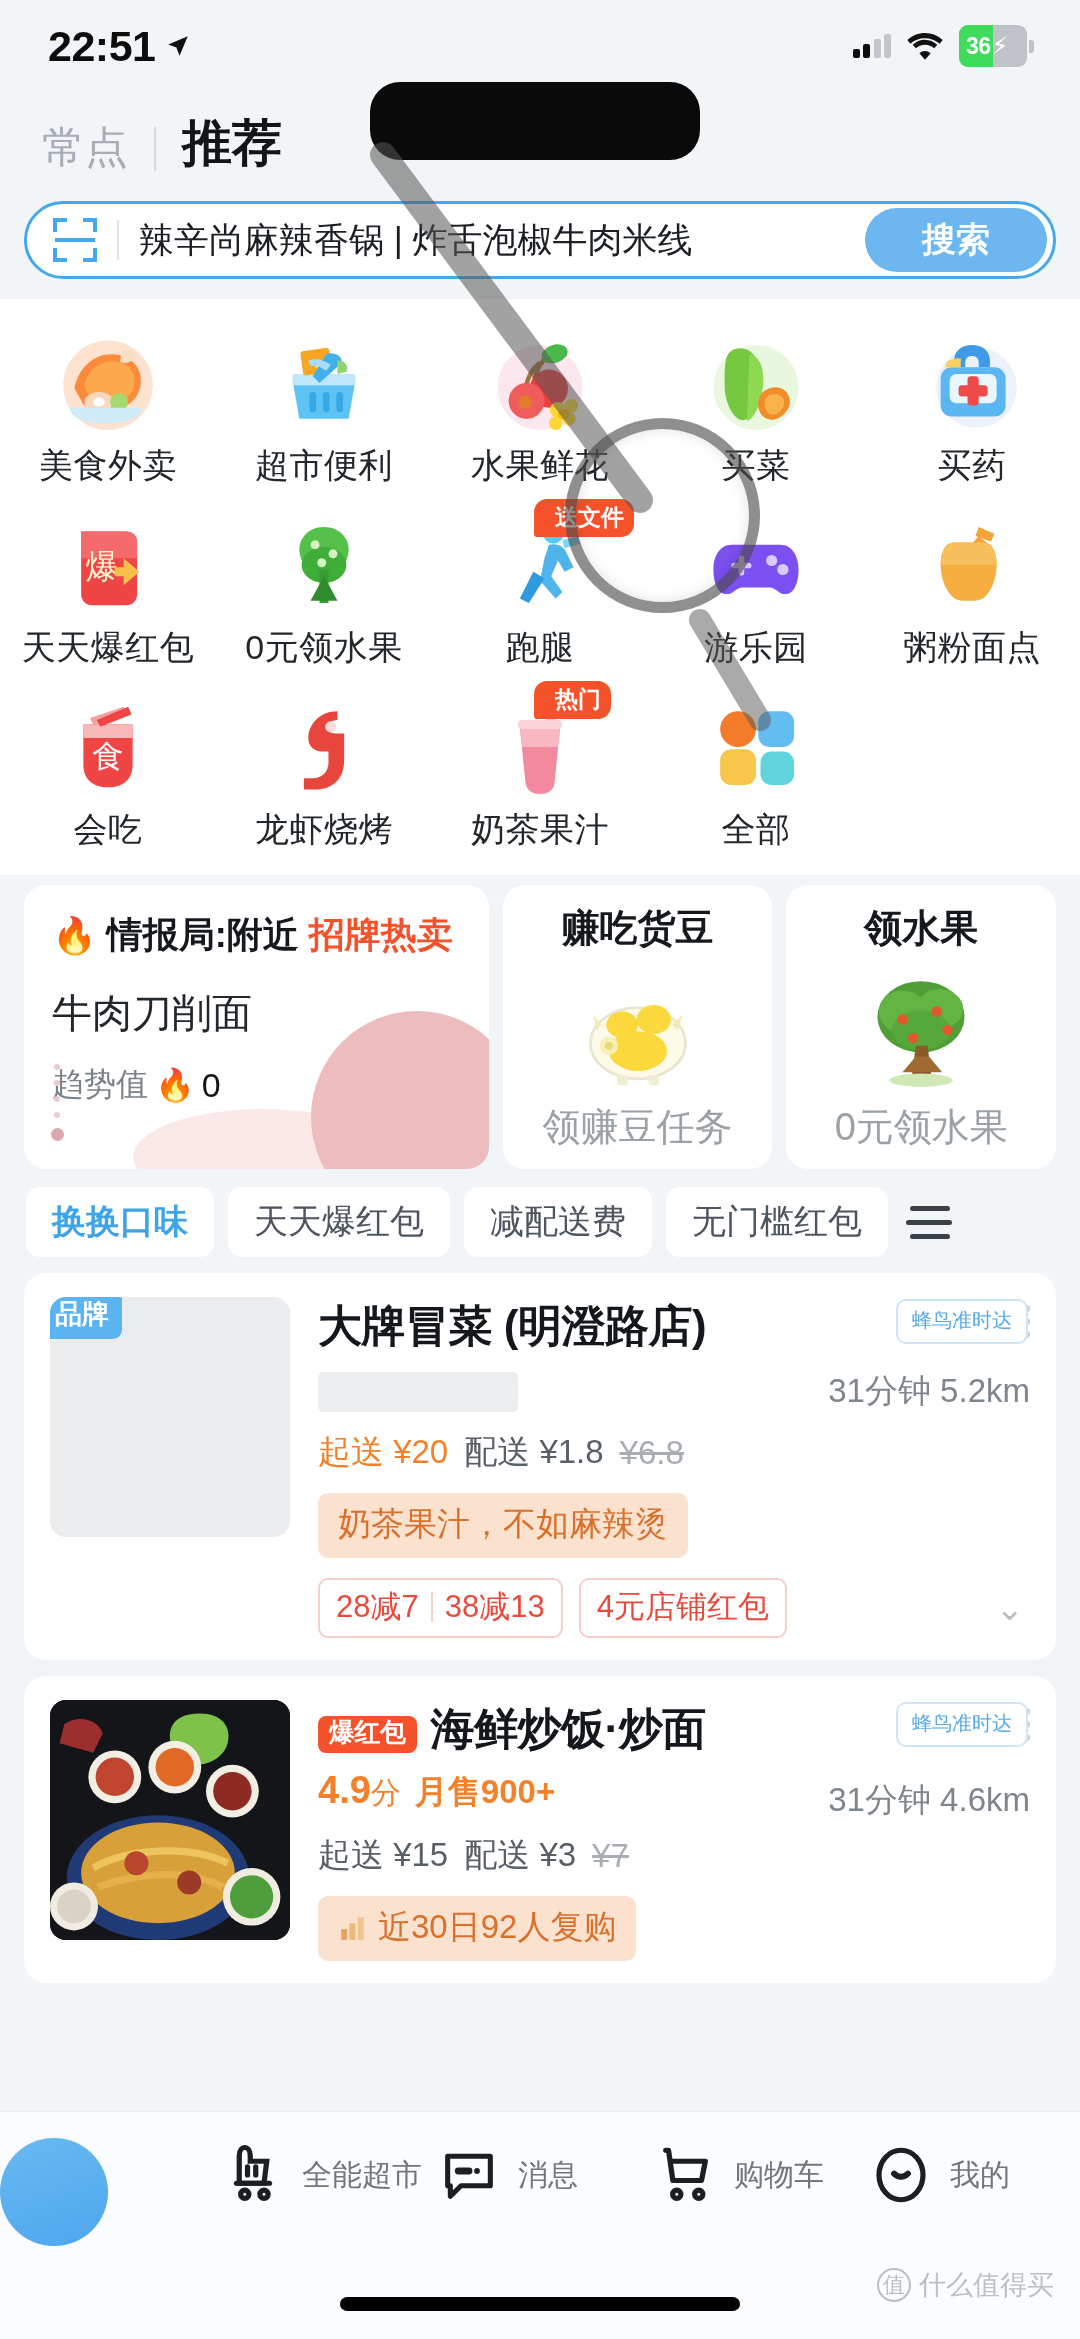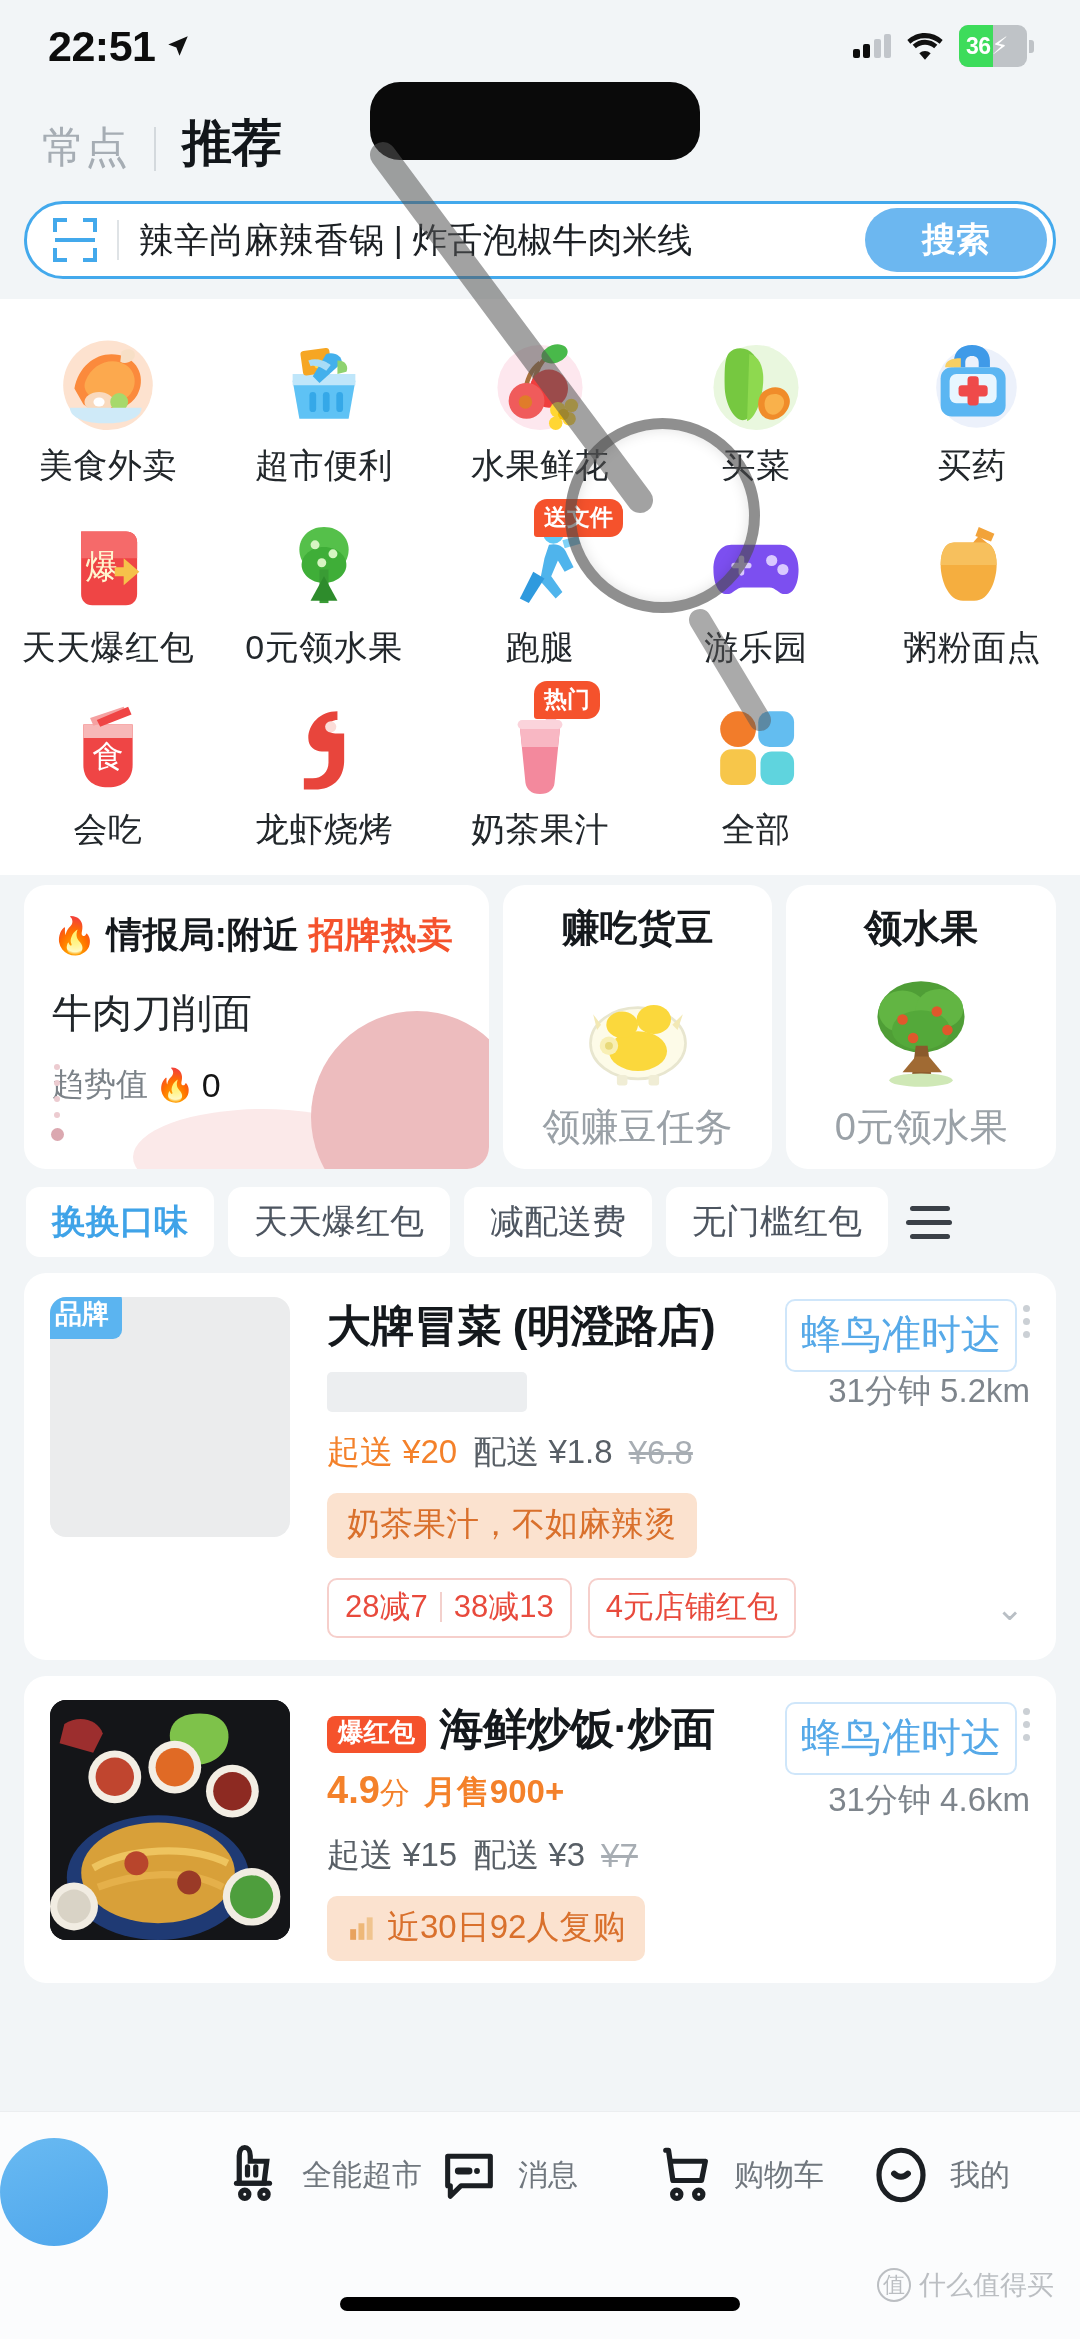--- a/index.html
+++ b/index.html
@@ -53,21 +53,21 @@
   .svbar{ width:2px; height:40px; background:#dfe3e6; margin:0 20px; flex:none; }
   .sq{ flex:1; font-size:35px; color:#1c2024; white-space:nowrap; overflow:hidden; }
   .sbtn{ flex:none; width:182px; height:64px; border-radius:34px; background:#6cb7f0; color:#fff; font-size:34px; font-weight:600; display:flex; align-items:center; justify-content:center; }
 
   
   .panel{ background:#fff; padding:22px 0 8px 0; }
   .grid{ display:grid; grid-template-columns:repeat(5,1fr); }
   .cell{ display:flex; flex-direction:column; align-items:center; padding:6px 0 14px 0; position:relative; }
   .ic{ width:112px; height:112px; position:relative; }
   .clabel{ font-size:34px; color:#22272b; margin-top:4px; letter-spacing:0.5px; }
-  .cbadge{ position:absolute; top:-4px; left:50%; transform:translateX(-6px); background:#f5522c; color:#fff; font-size:23px; font-weight:600; border-radius:13px 13px 13px 3px; padding:3px 10px 4px 10px; white-space:nowrap; z-index:4; }
+  .cbadge{ position:absolute; top:-4px; left:50%; transform:translateX(-6px); background:#f5522c; color:#fff; font-size:23px; font-weight:600; border-radius:13px 13px 13px 3px; padding:3px 10px 4px 21px; white-space:nowrap; z-index:4; }
 
   
   .promos{ display:flex; gap:14px; padding:10px 24px 18px 24px; }
   .pcard{ background:#fff; border-radius:22px; position:relative; overflow:hidden; }
   .pc1{ flex:1.62; padding:26px 0 0 28px; }
   .pc-head{ display:flex; align-items:center; gap:10px; }
   .flame{ font-size:36px; }
   .pc-t1{ font-size:36px; font-weight:700; color:#15191d; }
   .pc-t2{ font-size:36px; font-weight:700; color:#f5522c; }
   .pc-dish{ font-size:40px; color:#22272b; margin-top:26px; }
@@ -87,39 +87,39 @@
   .chips{ display:flex; align-items:center; gap:14px; padding:0 16px 16px 26px; }
   .chip{ background:#fff; border-radius:14px; height:70px; display:flex; align-items:center; justify-content:center; padding:0 26px; font-size:34px; color:#4d5560; white-space:nowrap; }
   .chip.on{ color:#3fa3e8; font-weight:600; }
   .burger{ width:48px; margin-left:4px; flex:none; }
   .burger i{ display:block; height:5px; background:#3a4047; border-radius:3px; margin:9px 0; }
   .burger i:nth-child(1){width:40px;margin-left:4px;}
   .burger i:nth-child(2){width:46px;}
   .burger i:nth-child(3){width:40px;margin-left:4px;}
 
   
-  .rcard{ background:#fff; border-radius:22px; margin:0 24px 16px 24px; padding:24px 26px 22px 26px; display:flex; gap:37px; position:relative; }
+  .rcard{ background:#fff; border-radius:22px; margin:0 24px 16px 24px; padding:24px 26px 22px 26px; display:flex; gap:28px; position:relative; }
   .rthumb{ width:240px; height:240px; border-radius:16px; background:#ebeced; flex:none; position:relative; overflow:hidden; }
   .brandtag{ position:absolute; left:-8px; top:-6px; background:#5bb4f0; color:#fff; font-size:27px; font-weight:600; border-radius:9px 9px 9px 0; padding:5px 13px 7px 13px; z-index:3; }
   .rbody{ flex:1; min-width:0; position:relative; }
   .rtop{ display:flex; align-items:flex-start; justify-content:space-between; gap:12px; }
   .rname{ font-size:44px; font-weight:700; color:#14181c; letter-spacing:-0.5px; white-space:nowrap; }
   .hotbadge{ background:#f5522c; color:#fff; font-size:26px; font-weight:700; border-radius:8px; padding:1px 11px 6px 11px; margin-right:14px; vertical-align:middle; }
   .dots3{ flex:none; padding-top:8px; }
   .dots3 i{ display:block; width:7px; height:7px; border-radius:50%; background:#cbd0d5; margin-bottom:6px; }
   .greybox{ width:200px; height:40px; background:#eceef0; border-radius:5px; margin-top:16px; }
   .rmeta{ position:absolute; right:0; top:72px; font-size:33px; color:#7e858c; white-space:nowrap; }
   .rrate{ margin-top:10px; font-size:38px; color:#f4812a; font-weight:700; }
   .rrate .sm{ font-size:30px; font-weight:400; }
   .rrate .mo{ font-size:33px; font-weight:600; margin-left:14px; }
   .rprice{ margin-top:18px; font-size:33px; display:flex; align-items:center; gap:16px; }
   .pfirst{ color:#f4812a; }
   .pdeliver{ color:#585f66; }
   .pold{ color:#a7adb3; text-decoration:line-through; }
-  .bluetag{ position:absolute; right:13px; border:2px solid #cfe6fa; color:#56a9e8; font-size:40px; border-radius:10px; padding:6px 14px 8px 14px; background:#fff; white-space:nowrap; }
+  .bluetag{ position:absolute; right:2px; border:2px solid #cfe6fa; color:#56a9e8; font-size:20px; border-radius:10px; padding:6px 14px 8px 14px; background:#fff; white-space:nowrap; }
   .tagline{ margin-top:18px; display:inline-block; background:#fbe2cf; color:#d9702c; font-size:33px; border-radius:10px; padding:9px 20px 11px 20px; }
   .tagline2{ margin-top:18px; display:inline-flex; align-items:center; gap:10px; background:#fbe2cf; color:#d9702c; font-size:33px; border-radius:10px; padding:9px 20px 11px 20px; }
   .coupons{ margin-top:20px; display:flex; align-items:center; gap:16px; }
   .cpn{ border:2px solid #f6cfcb; color:#e84a3c; font-size:31px; border-radius:10px; padding:6px 16px 8px 16px; display:flex; align-items:center; gap:12px; white-space:nowrap; }
   .cpn s{ width:2px; height:30px; background:#f3d0cc; display:block; }
   .chev{ margin-left:auto; color:#b9bfc5; font-size:34px; padding-right:6px; }
 
   
   .bottomnav{ position:absolute; left:0; right:0; bottom:0; height:228px; background:#fbfcfd; border-top:1px solid #eceef0; display:flex; align-items:flex-start; padding-top:26px; }
   .nav{ flex:1; display:flex; flex-direction:row; align-items:center; gap:12px; }

